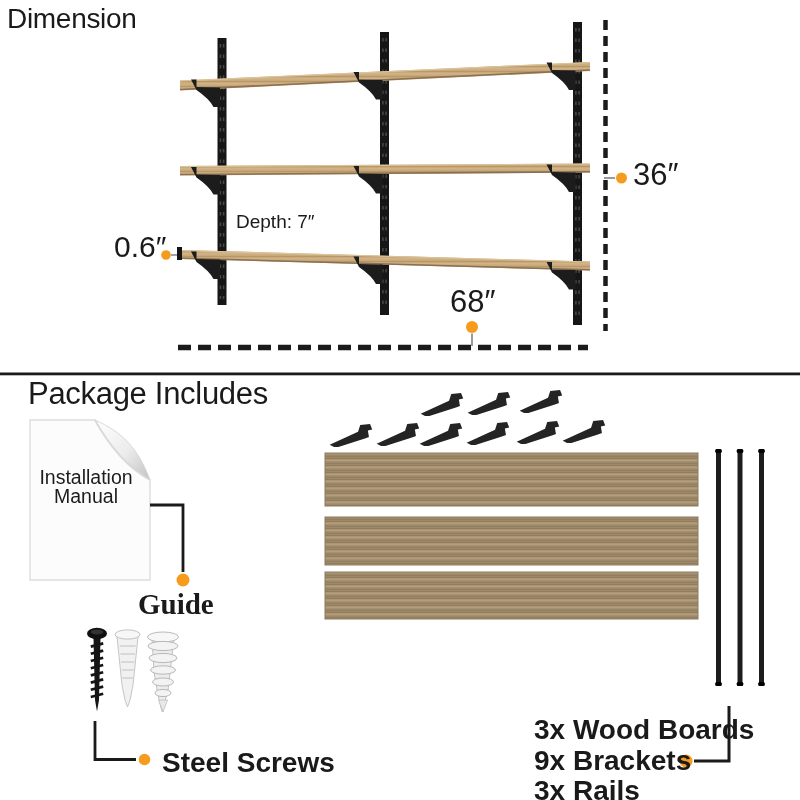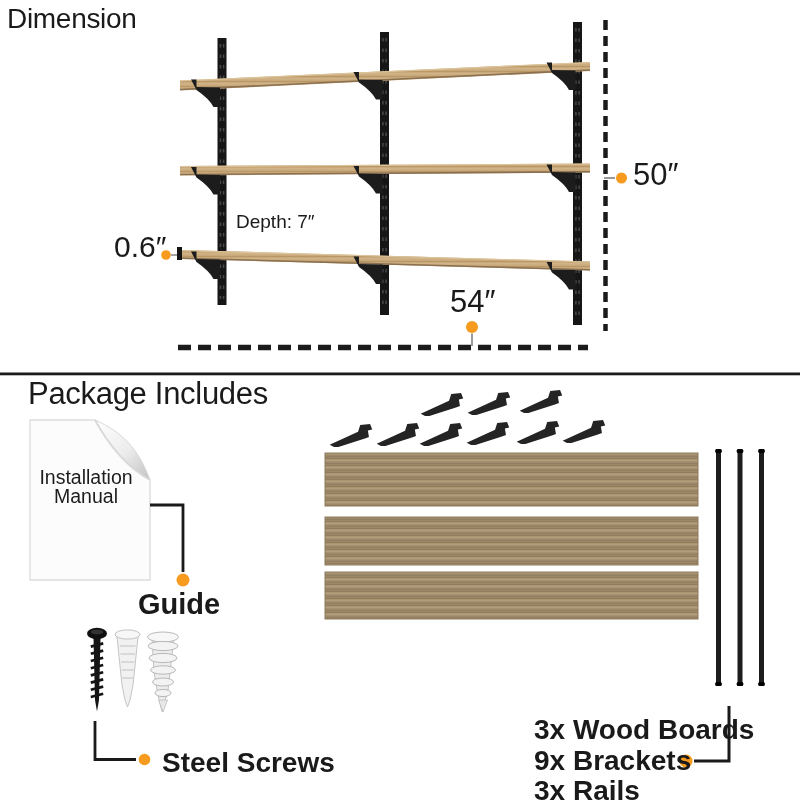--- a/index.html
+++ b/index.html
@@ -7,21 +7,21 @@
          font-family:"Liberation Sans","DejaVu Sans",sans-serif;color:#1a1a1a;}
   svg{position:absolute;inset:0;}
   svg text{font-family:"Liberation Sans","DejaVu Sans",sans-serif;}
   .lbl{position:absolute;white-space:nowrap;color:#1a1a1a;line-height:1.05;}
   .title{font-size:28px;letter-spacing:-0.3px;text-align:right;}
   .title2{font-size:31px;letter-spacing:-0.3px;margin-left:24px;}
   .dim-num{font-size:31px;}
   .dim-small{font-size:19px;}
   .b{font-weight:700;}
   .fs28{font-size:28px;margin-top:19px;}
-  .fs29{font-size:29px;}
+  .fs29{font-size:29px;font-family:Liberation Serif, serif;}
 </style>
 </head>
 <body>
 
 <div class="stage">
 
   <svg viewBox="0 0 800 800" width="800" height="800">
     <defs>
       <pattern id="grainFine" width="7" height="5" patternUnits="userSpaceOnUse">
         <rect width="7" height="5" fill="#C9A97B"></rect>
@@ -175,22 +175,22 @@
 
     <polyline points="95,721 95,759.5 136,759.5" fill="none" stroke="#1a1a1a" stroke-width="2.8"></polyline>
     <circle cx="144.5" cy="759.5" r="5.8" fill="#F79B1E"></circle>
 
     <polyline points="694,761 729,761 729,706" fill="none" stroke="#1a1a1a" stroke-width="3"></polyline>
     <circle cx="686" cy="761" r="6.5" fill="#F79B1E"></circle>
   </svg>
 
   <div class="lbl title" style="left:7px;top:4px;">Dimension</div>
   <div class="lbl dim-small" style="left:236px;top:212px;">Depth: 7″</div>
-  <div class="lbl dim-num" style="left:633px;top:159px;">50″</div>
-  <div class="lbl dim-num" style="left:450px;top:286px;">54″</div>
+  <div class="lbl dim-num" style="left:633px;top:159px;">36″</div>
+  <div class="lbl dim-num" style="left:450px;top:286px;">68″</div>
   <div class="lbl" style="left:114px;top:231px;font-size:30px;">0.6″</div>
 
   <div class="lbl title2" style="left:4px;top:378px;">Package Includes</div>
   <div class="lbl b fs29" style="left:138px;top:589px;">Guide</div>
   <div class="lbl b fs28" style="left:162px;top:729px;">Steel Screws</div>
 
   <div class="lbl b fs28" style="left:534px;top:696px;">3x Wood Boards</div>
   <div class="lbl b fs28" style="left:534px;top:727px;">9x Brackets</div>
   <div class="lbl b fs28" style="left:534px;top:757px;">3x Rails</div>
 </div>

